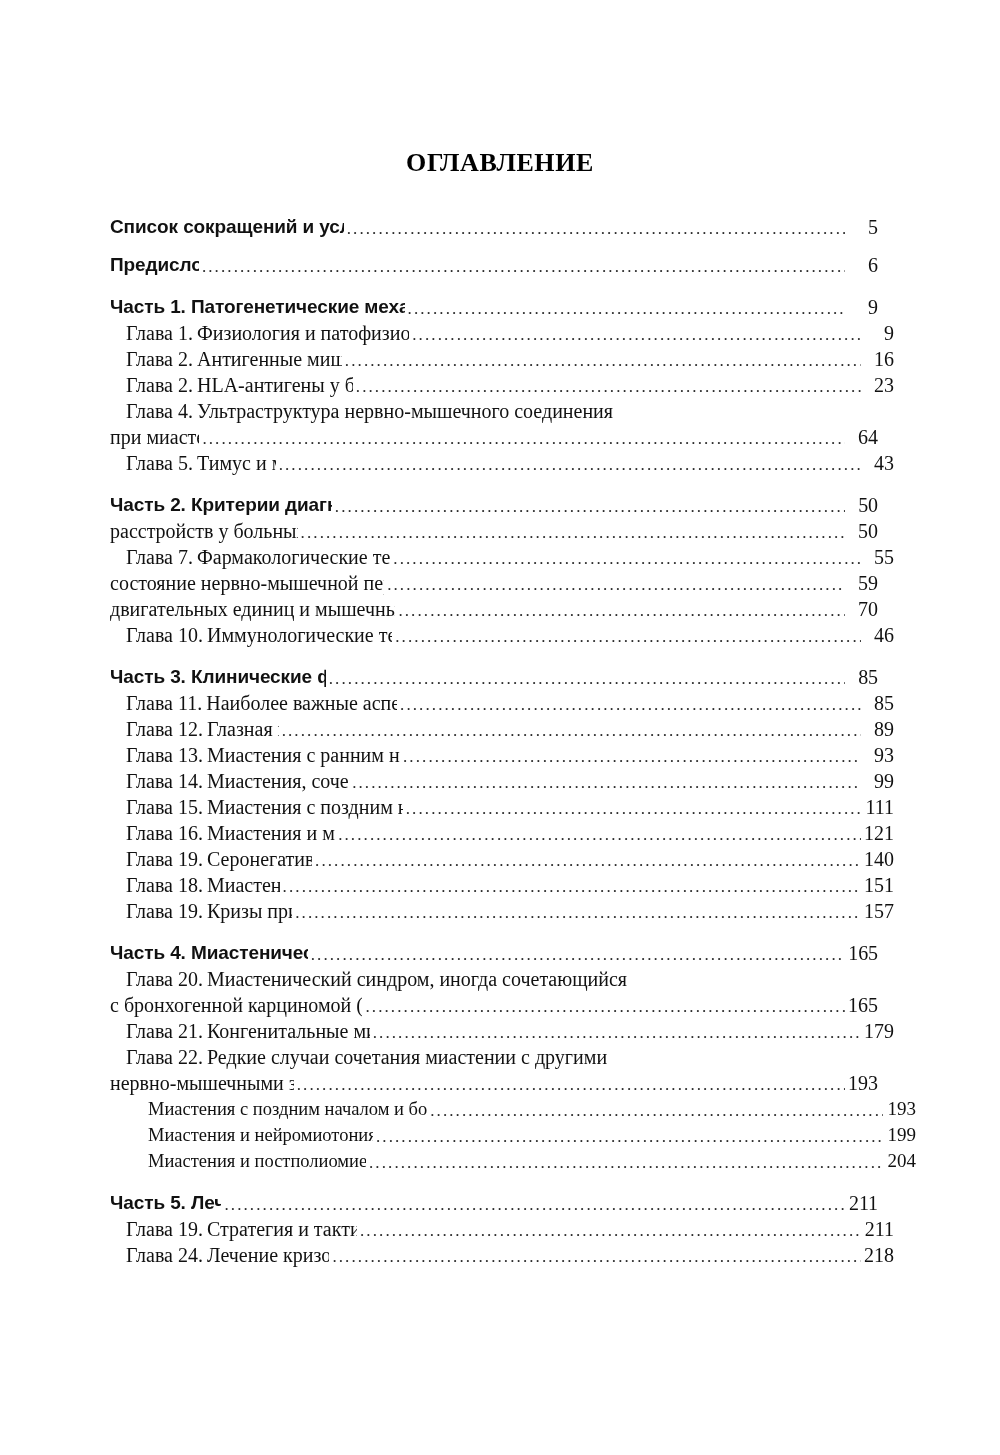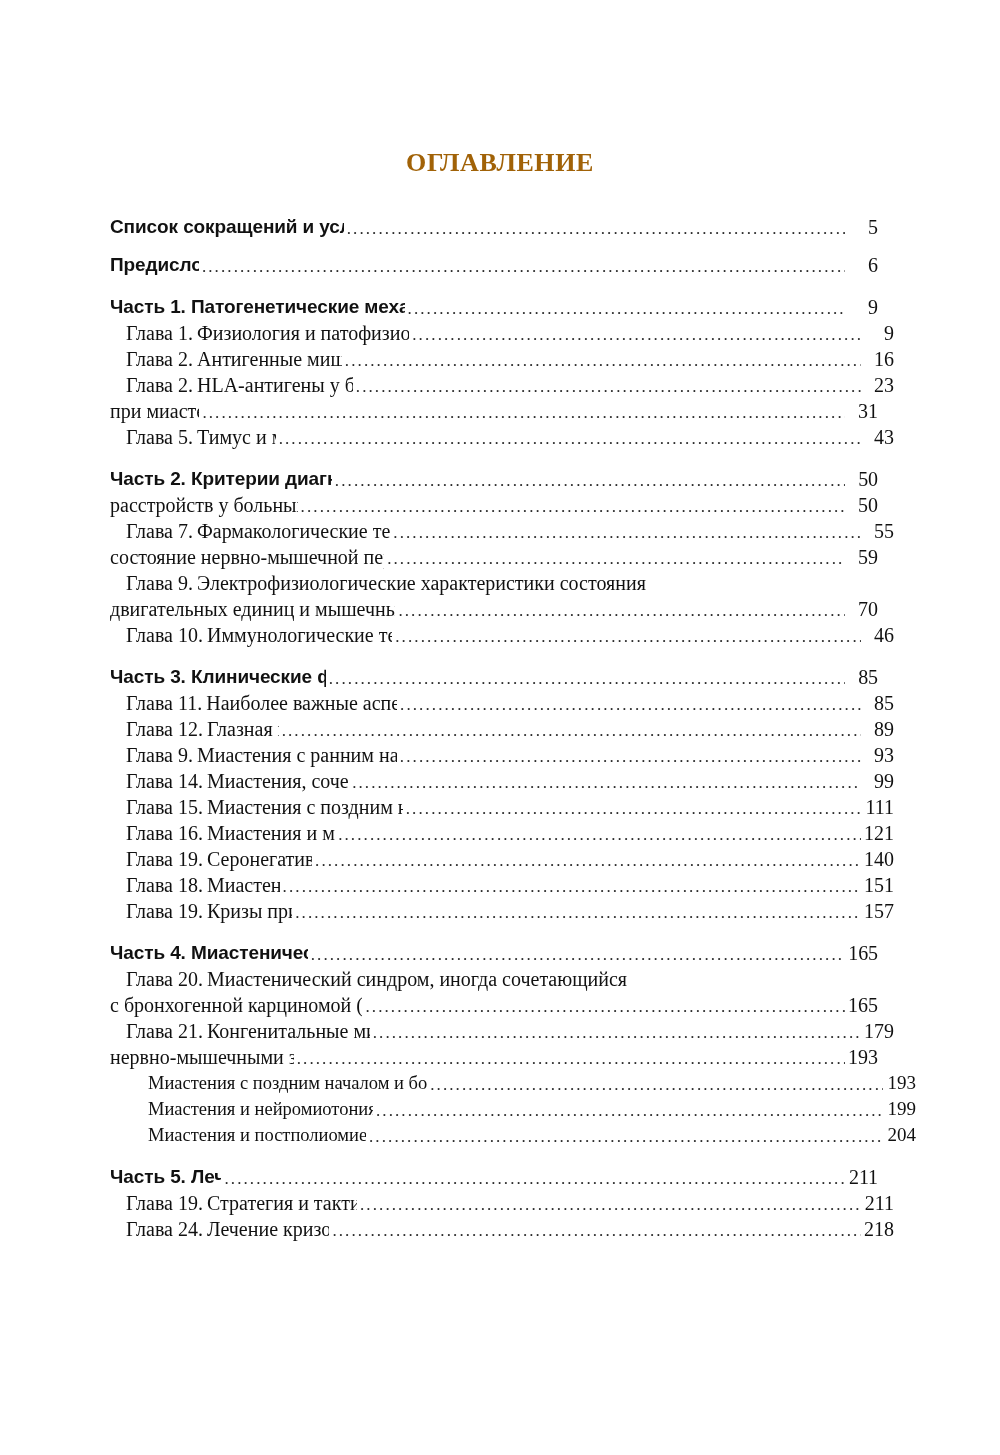--- a/index.html
+++ b/index.html
@@ -31,21 +31,21 @@
   .toc-title {
     position: absolute;
     left: 0;
     top: 148px;
     width: 1000px;
     text-align: center;
     font-family: "Liberation Serif", "DejaVu Serif", serif;
     font-weight: 700;
     font-size: 26px;
     letter-spacing: 0.6px;
-    color: #a16207;
+    color: #000000;
   }
 
   
   .toc {
     position: absolute;
     left: 110px;
     top: 214px;
     width: 768px;
   }
 
@@ -185,24 +185,27 @@
         <div class="entry lvl-chapter">
           <span class="label"><span class="ch-num">Глава 2.</span><span>Антигенные мишени при миастении</span></span>
           <span class="leader"></span>
           <span class="pagenum">16</span>
         </div>
         <div class="entry lvl-chapter">
           <span class="label"><span class="ch-num">Глава 2.</span><span>HLA-антигены у больных с миастенией</span></span>
           <span class="leader"></span>
           <span class="pagenum">23</span>
         </div>
+        <div class="entry lvl-chapter cont-first">
+          <span class="label"><span class="ch-num">Глава 4.</span><span>Ультраструктура нервно-мышечного соединения</span></span>
+        </div>
         <div class="entry lvl-chapter-cont">
           <span class="label">при миастении</span>
           <span class="leader"></span>
-          <span class="pagenum">31</span>
+          <span class="pagenum">64</span>
         </div>
         <div class="entry lvl-chapter">
           <span class="label"><span class="ch-num">Глава 5.</span><span>Тимус и миастения</span></span>
           <span class="leader"></span>
           <span class="pagenum">43</span>
         </div>
       </div>
       <div class="block">
         <div class="entry lvl-part">
           <span class="label">Часть 2. Критерии диагностики миастении</span>
@@ -217,23 +220,20 @@
         <div class="entry lvl-chapter">
           <span class="label"><span class="ch-num">Глава 7.</span><span>Фармакологические тесты в диагностике миастении</span></span>
           <span class="leader"></span>
           <span class="pagenum">55</span>
         </div>
         <div class="entry lvl-chapter-cont">
           <span class="label">состояние нервно-мышечной передачи у больных с миастенией.</span>
           <span class="leader"></span>
           <span class="pagenum">59</span>
         </div>
-        <div class="entry lvl-chapter cont-first">
-          <span class="label"><span class="ch-num">Глава 9.</span><span>Электрофизиологические характеристики состояния</span></span>
-        </div>
         <div class="entry lvl-chapter-cont">
           <span class="label">двигательных единиц и мышечных волокон у больных с миастенией</span>
           <span class="leader"></span>
           <span class="pagenum">70</span>
         </div>
         <div class="entry lvl-chapter">
           <span class="label"><span class="ch-num">Глава 10.</span><span>Иммунологические тесты в диагностике миастении</span></span>
           <span class="leader"></span>
           <span class="pagenum">46</span>
         </div>
@@ -248,21 +248,21 @@
           <span class="label"><span class="ch-num">Глава 11.</span><span>Наиболее важные аспекты классификации миастении</span></span>
           <span class="leader"></span>
           <span class="pagenum">85</span>
         </div>
         <div class="entry lvl-chapter">
           <span class="label"><span class="ch-num">Глава 12.</span><span>Глазная миастения</span></span>
           <span class="leader"></span>
           <span class="pagenum">89</span>
         </div>
         <div class="entry lvl-chapter">
-          <span class="label"><span class="ch-num">Глава 9.</span><span>Миастения с ранним началом заболевания без тимомы</span></span>
+          <span class="label"><span class="ch-num">Глава 13.</span><span>Миастения с ранним началом заболевания без тимомы</span></span>
           <span class="leader"></span>
           <span class="pagenum">93</span>
         </div>
         <div class="entry lvl-chapter">
           <span class="label"><span class="ch-num">Глава 14.</span><span>Миастения, сочетающаяся с тимомой</span></span>
           <span class="leader"></span>
           <span class="pagenum">99</span>
         </div>
         <div class="entry lvl-chapter">
           <span class="label"><span class="ch-num">Глава 15.</span><span>Миастения с поздним началом заболевания без тимомы</span></span>
@@ -302,20 +302,23 @@
         <div class="entry lvl-chapter-cont">
           <span class="label">с бронхогенной карциномой (синдром Ламберта–Итона)</span>
           <span class="leader"></span>
           <span class="pagenum">165</span>
         </div>
         <div class="entry lvl-chapter">
           <span class="label"><span class="ch-num">Глава 21.</span><span>Конгенитальные миастенические синдромы</span></span>
           <span class="leader"></span>
           <span class="pagenum">179</span>
         </div>
+        <div class="entry lvl-chapter cont-first">
+          <span class="label"><span class="ch-num">Глава 22.</span><span>Редкие случаи сочетания миастении с другими</span></span>
+        </div>
         <div class="entry lvl-chapter-cont">
           <span class="label">нервно-мышечными заболеваниями</span>
           <span class="leader"></span>
           <span class="pagenum">193</span>
         </div>
         <div class="entry lvl-sub">
           <span class="label">Миастения с поздним началом и боковым амиотрофическим склерозом</span>
           <span class="leader"></span>
           <span class="pagenum">193</span>
         </div>

